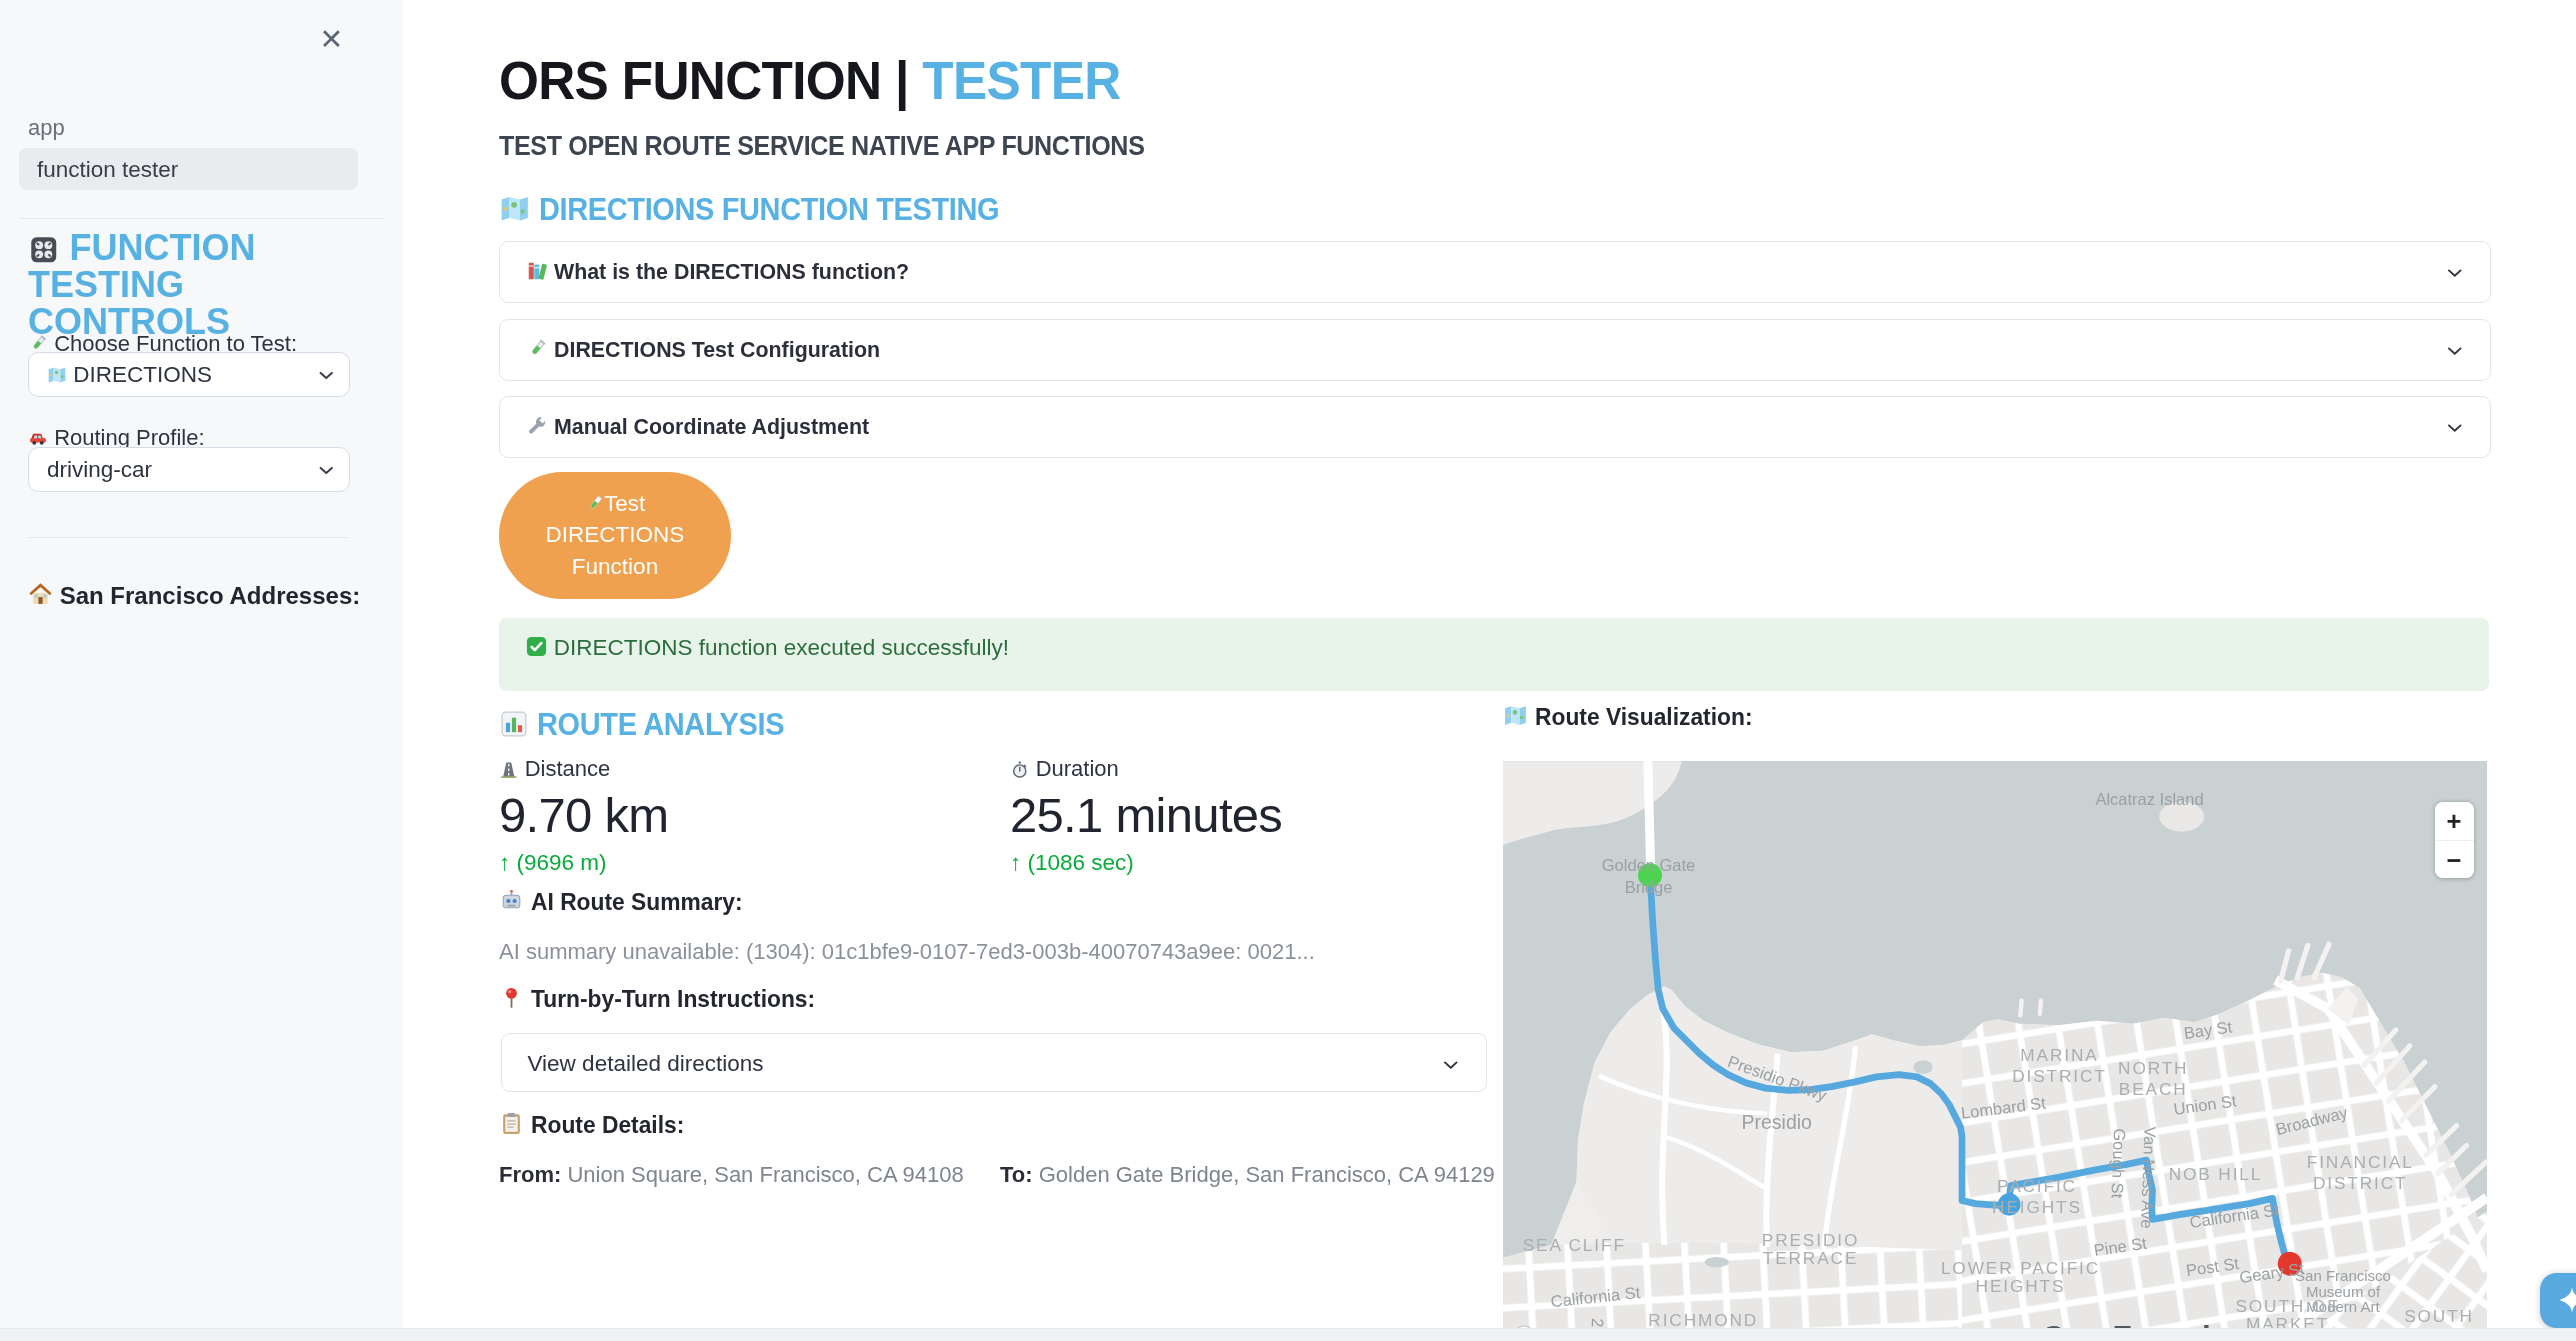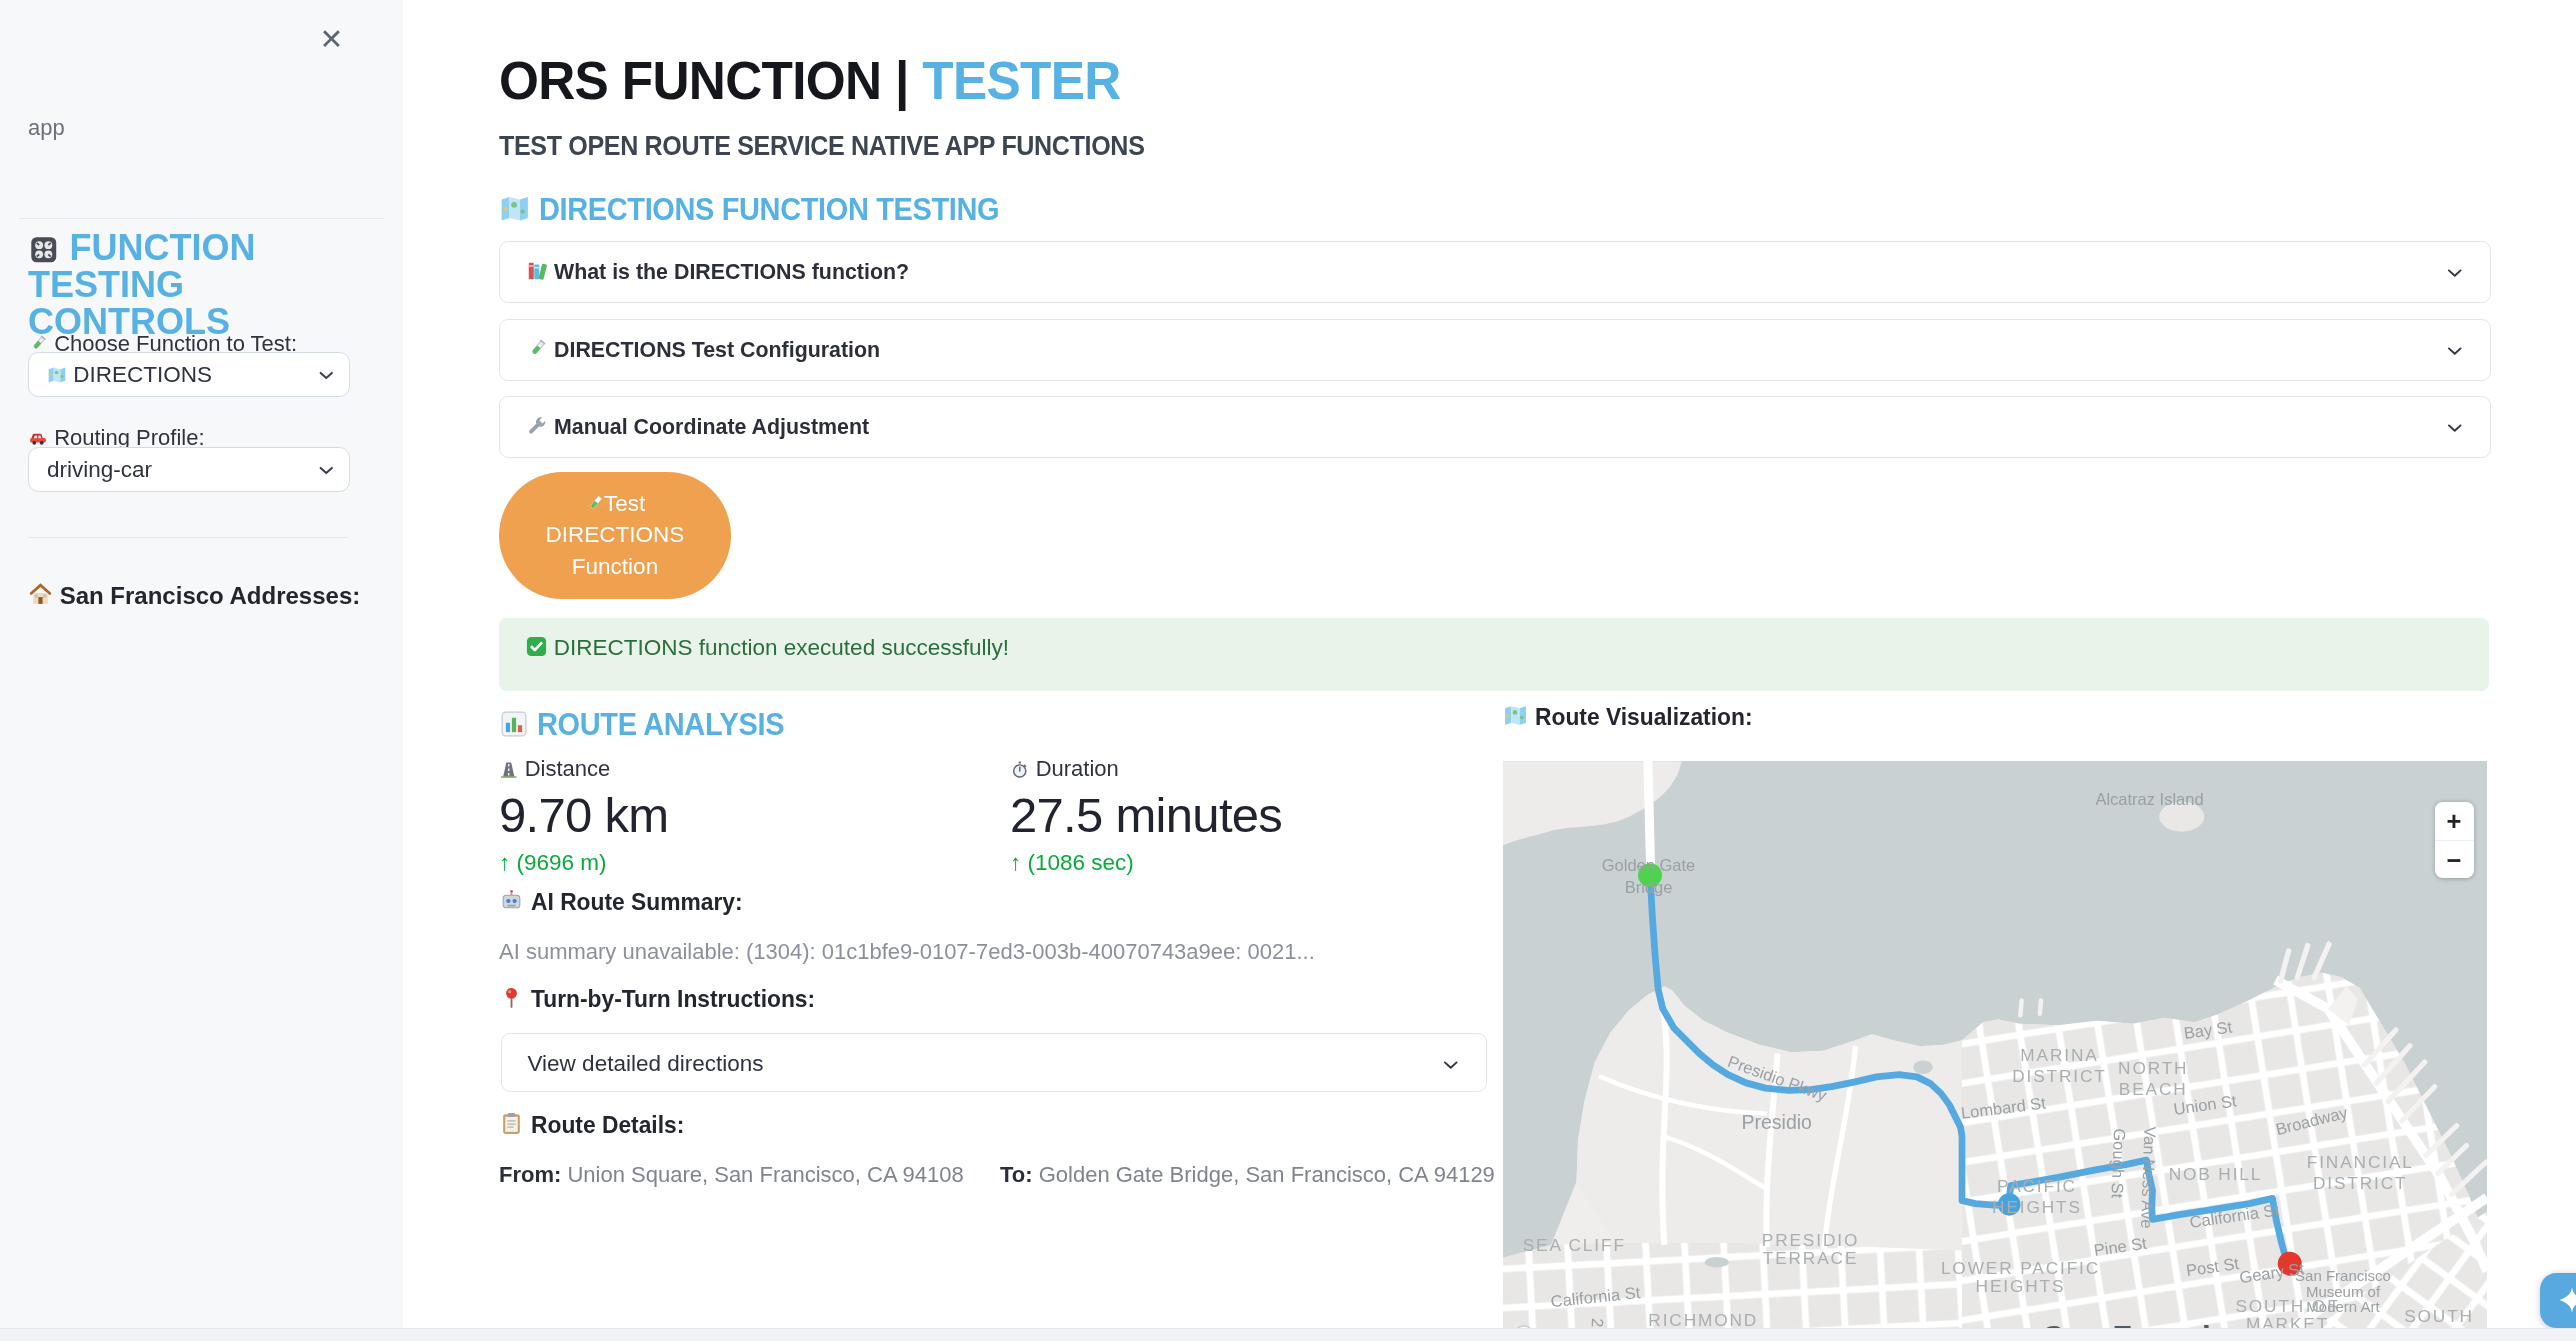--- a/index.html
+++ b/index.html
@@ -87,20 +87,23 @@
   .bottom-strip{left:0;top:1328px;width:2576px;height:13.5px;background:#f0f2f5;border-top:1.5px solid #e7e9ed;}
 </style>
 </head>
 <body>
 
 <div class="page">
 
   <div class="abs sidebar">
     <div class="abs close-x">✕</div>
     <div class="abs nav-section">app</div>
+    <div class="abs nav-pill">
+      <span>function tester</span>
+    </div>
     <div class="abs sb-div"></div>
 
     <div class="abs sb-heading">
       <span class="icon"><svg width="31.5" height="31.5" viewBox="0 0 24 24">
             <rect x="2.5" y="2.5" width="19" height="19" rx="4" fill="#474c55"></rect>
             <circle cx="8.5" cy="8.5" r="3" fill="#e8e8e8"></circle>
             <circle cx="15.5" cy="8.5" r="3" fill="#e8e8e8"></circle>
             <circle cx="8.5" cy="15.5" r="3" fill="#e8e8e8"></circle>
             <circle cx="15.5" cy="15.5" r="3" fill="#e8e8e8"></circle>
             <path d="M8.5 8.5l-1.8-1.8M15.5 8.5l1.8-1.8M8.5 15.5l-1.8 1.8M15.5 15.5l1.8 1.8" stroke="#474c55" stroke-width="1.4"></path>
@@ -276,21 +279,21 @@
     <div class="mdelta"><span>↑</span> <span>(9696 m)</span></div>
   </div>
   <div class="abs metric m2">
     <div class="mlabel"><span class="icon"><svg width="19.5" height="19.5" viewBox="0 0 24 24">
             <circle cx="12" cy="13.5" r="7.5" fill="#eef1f4" stroke="#5e6670" stroke-width="1.8"></circle>
             <rect x="10.6" y="1.8" width="2.8" height="2.6" rx="0.8" fill="#5e6670"></rect>
             <path d="M12 13.5V8.8" stroke="#5e6670" stroke-width="1.8" stroke-linecap="round"></path>
             <path d="M17.6 6.5l1.6 1.6" stroke="#5e6670" stroke-width="1.8" stroke-linecap="round"></path>
           </svg></span>
       <span>Duration</span></div>
-    <div class="mvalue">27.5 minutes</div>
+    <div class="mvalue">25.1 minutes</div>
     <div class="mdelta"><span>↑</span> <span>(1086 sec)</span></div>
   </div>
 
   <div class="abs sub-h ai-h">
     <span class="icon"><svg width="25" height="25" viewBox="0 0 24 24">
           <rect x="4" y="7" width="16" height="12" rx="3" fill="#cfd6dd" stroke="#98a2ad"></rect>
           <circle cx="9" cy="12.5" r="2" fill="#3f7fd4"></circle>
           <circle cx="15" cy="12.5" r="2" fill="#3f7fd4"></circle>
           <rect x="8" y="16" width="8" height="1.8" rx="0.9" fill="#98a2ad"></rect>
           <path d="M12 7V4" stroke="#98a2ad" stroke-width="1.6"></path>

